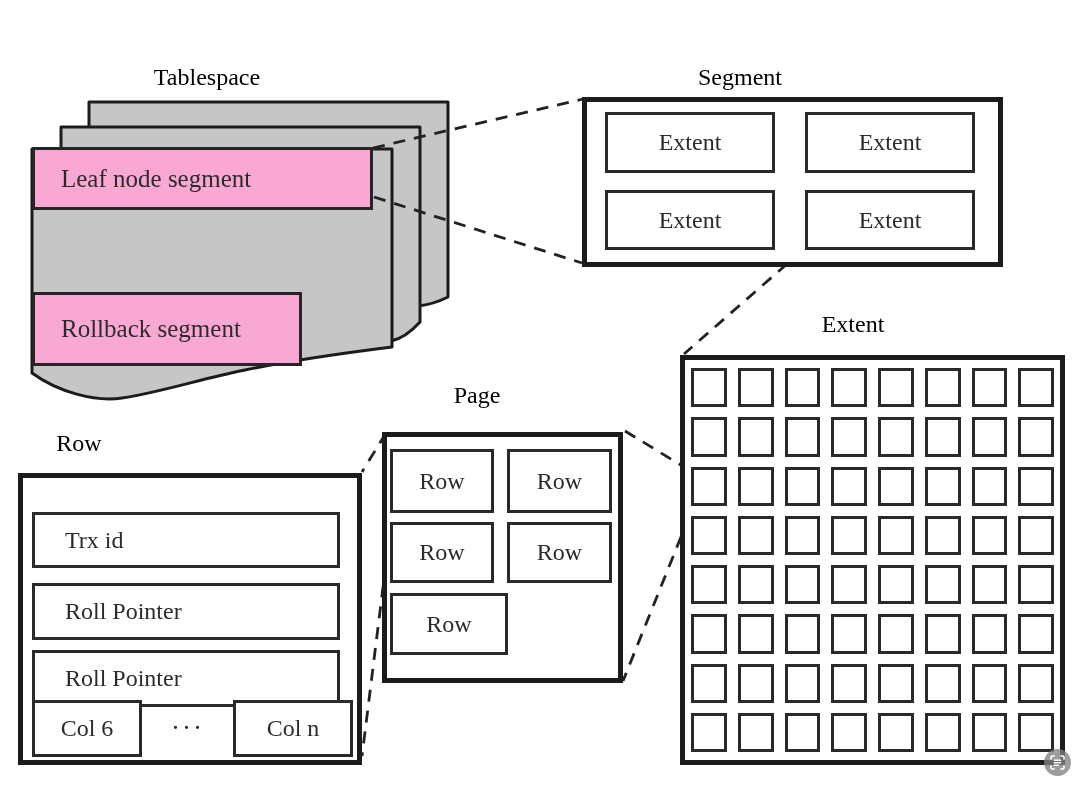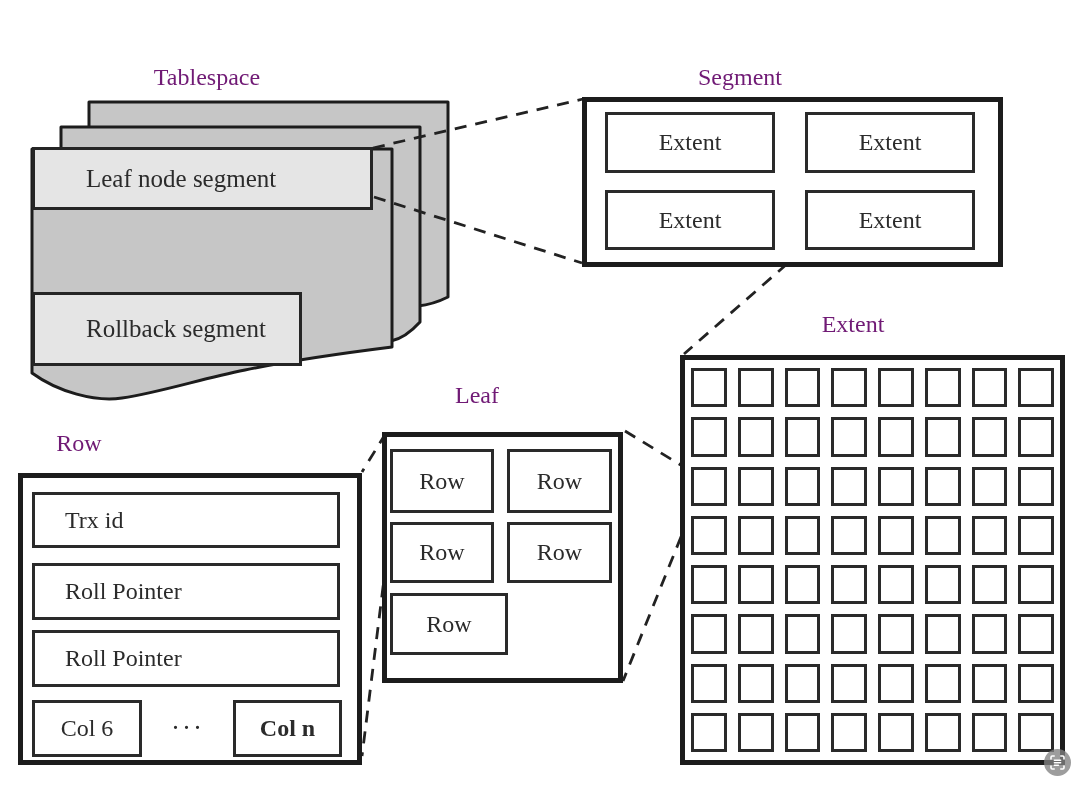--- a/index.html
+++ b/index.html
@@ -5,41 +5,41 @@
   html,body { margin:0; padding:0; background:#ffffff; }
   .canvas {
     position:relative; width:1080px; height:788px; background:#ffffff;
     font-family:"Liberation Serif","DejaVu Serif",serif; color:#2b2b2b;
     overflow:hidden;
   }
   svg.backdrop { position:absolute; inset:0; width:1080px; height:788px; }
 
   .diagram-label {
     position:absolute; text-align:center; font-size:24px; line-height:26px;
-    color:#701a75; white-space:nowrap;
+    color:#000000; white-space:nowrap;
   }
 
   
   .ts-bar {
-    position:absolute; box-sizing:border-box; background:#e5e5e5;
+    position:absolute; box-sizing:border-box; background:#f9a8d4;
     border:3px solid #252525; display:flex; align-items:center;
-    font-size:25px; padding-left:51px; white-space:nowrap;
+    font-size:25px; padding-left:26px; white-space:nowrap;
   }
 
   
   .thickbox {
     position:absolute; box-sizing:border-box; background:#ffffff;
     border:5px solid #1c1c1c;
   }
   .thinbox {
     position:absolute; box-sizing:border-box; background:#ffffff;
     border:3px solid #2a2a2a; display:flex; align-items:center; justify-content:center;
     font-size:24px; white-space:nowrap;
   }
-  .leftalign { justify-content:flex-start; padding-left:30px; }
+  .leftalign { justify-content:flex-start; padding-left:30px;margin-top:20px; }
 
   
   .extent-grid {
     position:absolute; inset:0; display:grid; padding:8px 6px;
     gap:10px 11px; box-sizing:border-box;
   }
   .extent-grid .cell { border:3px solid #2a2a2a; background:#ffffff; box-sizing:border-box; }
 
   .dots { font-size:27px; letter-spacing:2px; border:none; background:transparent; }
 
@@ -68,21 +68,21 @@
       <path d="M 689 470 L 625 431"></path>
       <path d="M 689 517 L 623 681"></path>
       <path d="M 386 433 L 362 472"></path>
       <path d="M 391 523 L 362 756"></path>
     </g>
   </svg>
 
   <div class="diagram-label" style="left:107px; top:64px; width:200px;">Tablespace</div>
   <div class="diagram-label" style="left:640px; top:64px; width:200px;">Segment</div>
   <div class="diagram-label" style="left:753px; top:311px; width:200px;">Extent</div>
-  <div class="diagram-label" style="left:377px; top:382px; width:200px;">Leaf</div>
+  <div class="diagram-label" style="left:377px; top:382px; width:200px;">Page</div>
   <div class="diagram-label" style="left:19px; top:430px; width:120px;">Row</div>
 
   <div class="ts-bar" style="left:32px; top:147px; width:341px; height:63px;">Leaf node segment</div>
   <div class="ts-bar" style="left:32px; top:292px; width:270px; height:74px;">Rollback segment</div>
 
   <div class="thickbox" style="left:582px; top:97px; width:421px; height:170px;">
     <div class="thinbox" style="left:18px; top:10px; width:170px; height:61px;">Extent</div>
     <div class="thinbox" style="left:218px; top:10px; width:170px; height:61px;">Extent</div>
     <div class="thinbox" style="left:18px; top:88px; width:170px; height:60px;">Extent</div>
     <div class="thinbox" style="left:218px; top:88px; width:170px; height:60px;">Extent</div>
@@ -164,21 +164,21 @@
     <div class="thinbox" style="left:120px; top:85px; width:105px; height:61px;">Row</div>
     <div class="thinbox" style="left:3px; top:156px; width:118px; height:62px;">Row</div>
   </div>
 
   <div class="thickbox" style="left:18px; top:473px; width:344px; height:292px;">
     <div class="thinbox leftalign" style="left:9px; top:14px; width:308px; height:56px;">Trx id</div>
     <div class="thinbox leftalign" style="left:9px; top:85px; width:308px; height:57px;">Roll Pointer</div>
     <div class="thinbox leftalign" style="left:9px; top:152px; width:308px; height:57px;">Roll Pointer</div>
     <div class="thinbox" style="left:9px; top:222px; width:110px; height:57px;">Col 6</div>
     <div class="thinbox dots" style="left:119px; top:222px; width:91px; height:57px;">···</div>
-    <div class="thinbox" style="left:210px; top:222px; width:109px; height:57px;font-weight:bold;">Col n</div>
+    <div class="thinbox" style="left:210px; top:222px; width:120px; height:57px;">Col n</div>
   </div>
 
   <div class="watermark">
     <svg width="17" height="17" viewBox="0 0 17 17">
       <g stroke="#ffffff" stroke-width="1.6" fill="none" stroke-linecap="round">
         <path d="M 5.2 2 H 3.2 Q 2 2 2 3.2 V 5"></path>
         <path d="M 11.8 2 H 13.8 Q 15 2 15 3.2 V 5"></path>
         <path d="M 5.2 15 H 3.2 Q 2 15 2 13.8 V 12"></path>
         <path d="M 11.8 15 H 13.8 Q 15 15 15 13.8 V 12"></path>
         <path d="M 5.4 6.2 H 11.6"></path>

